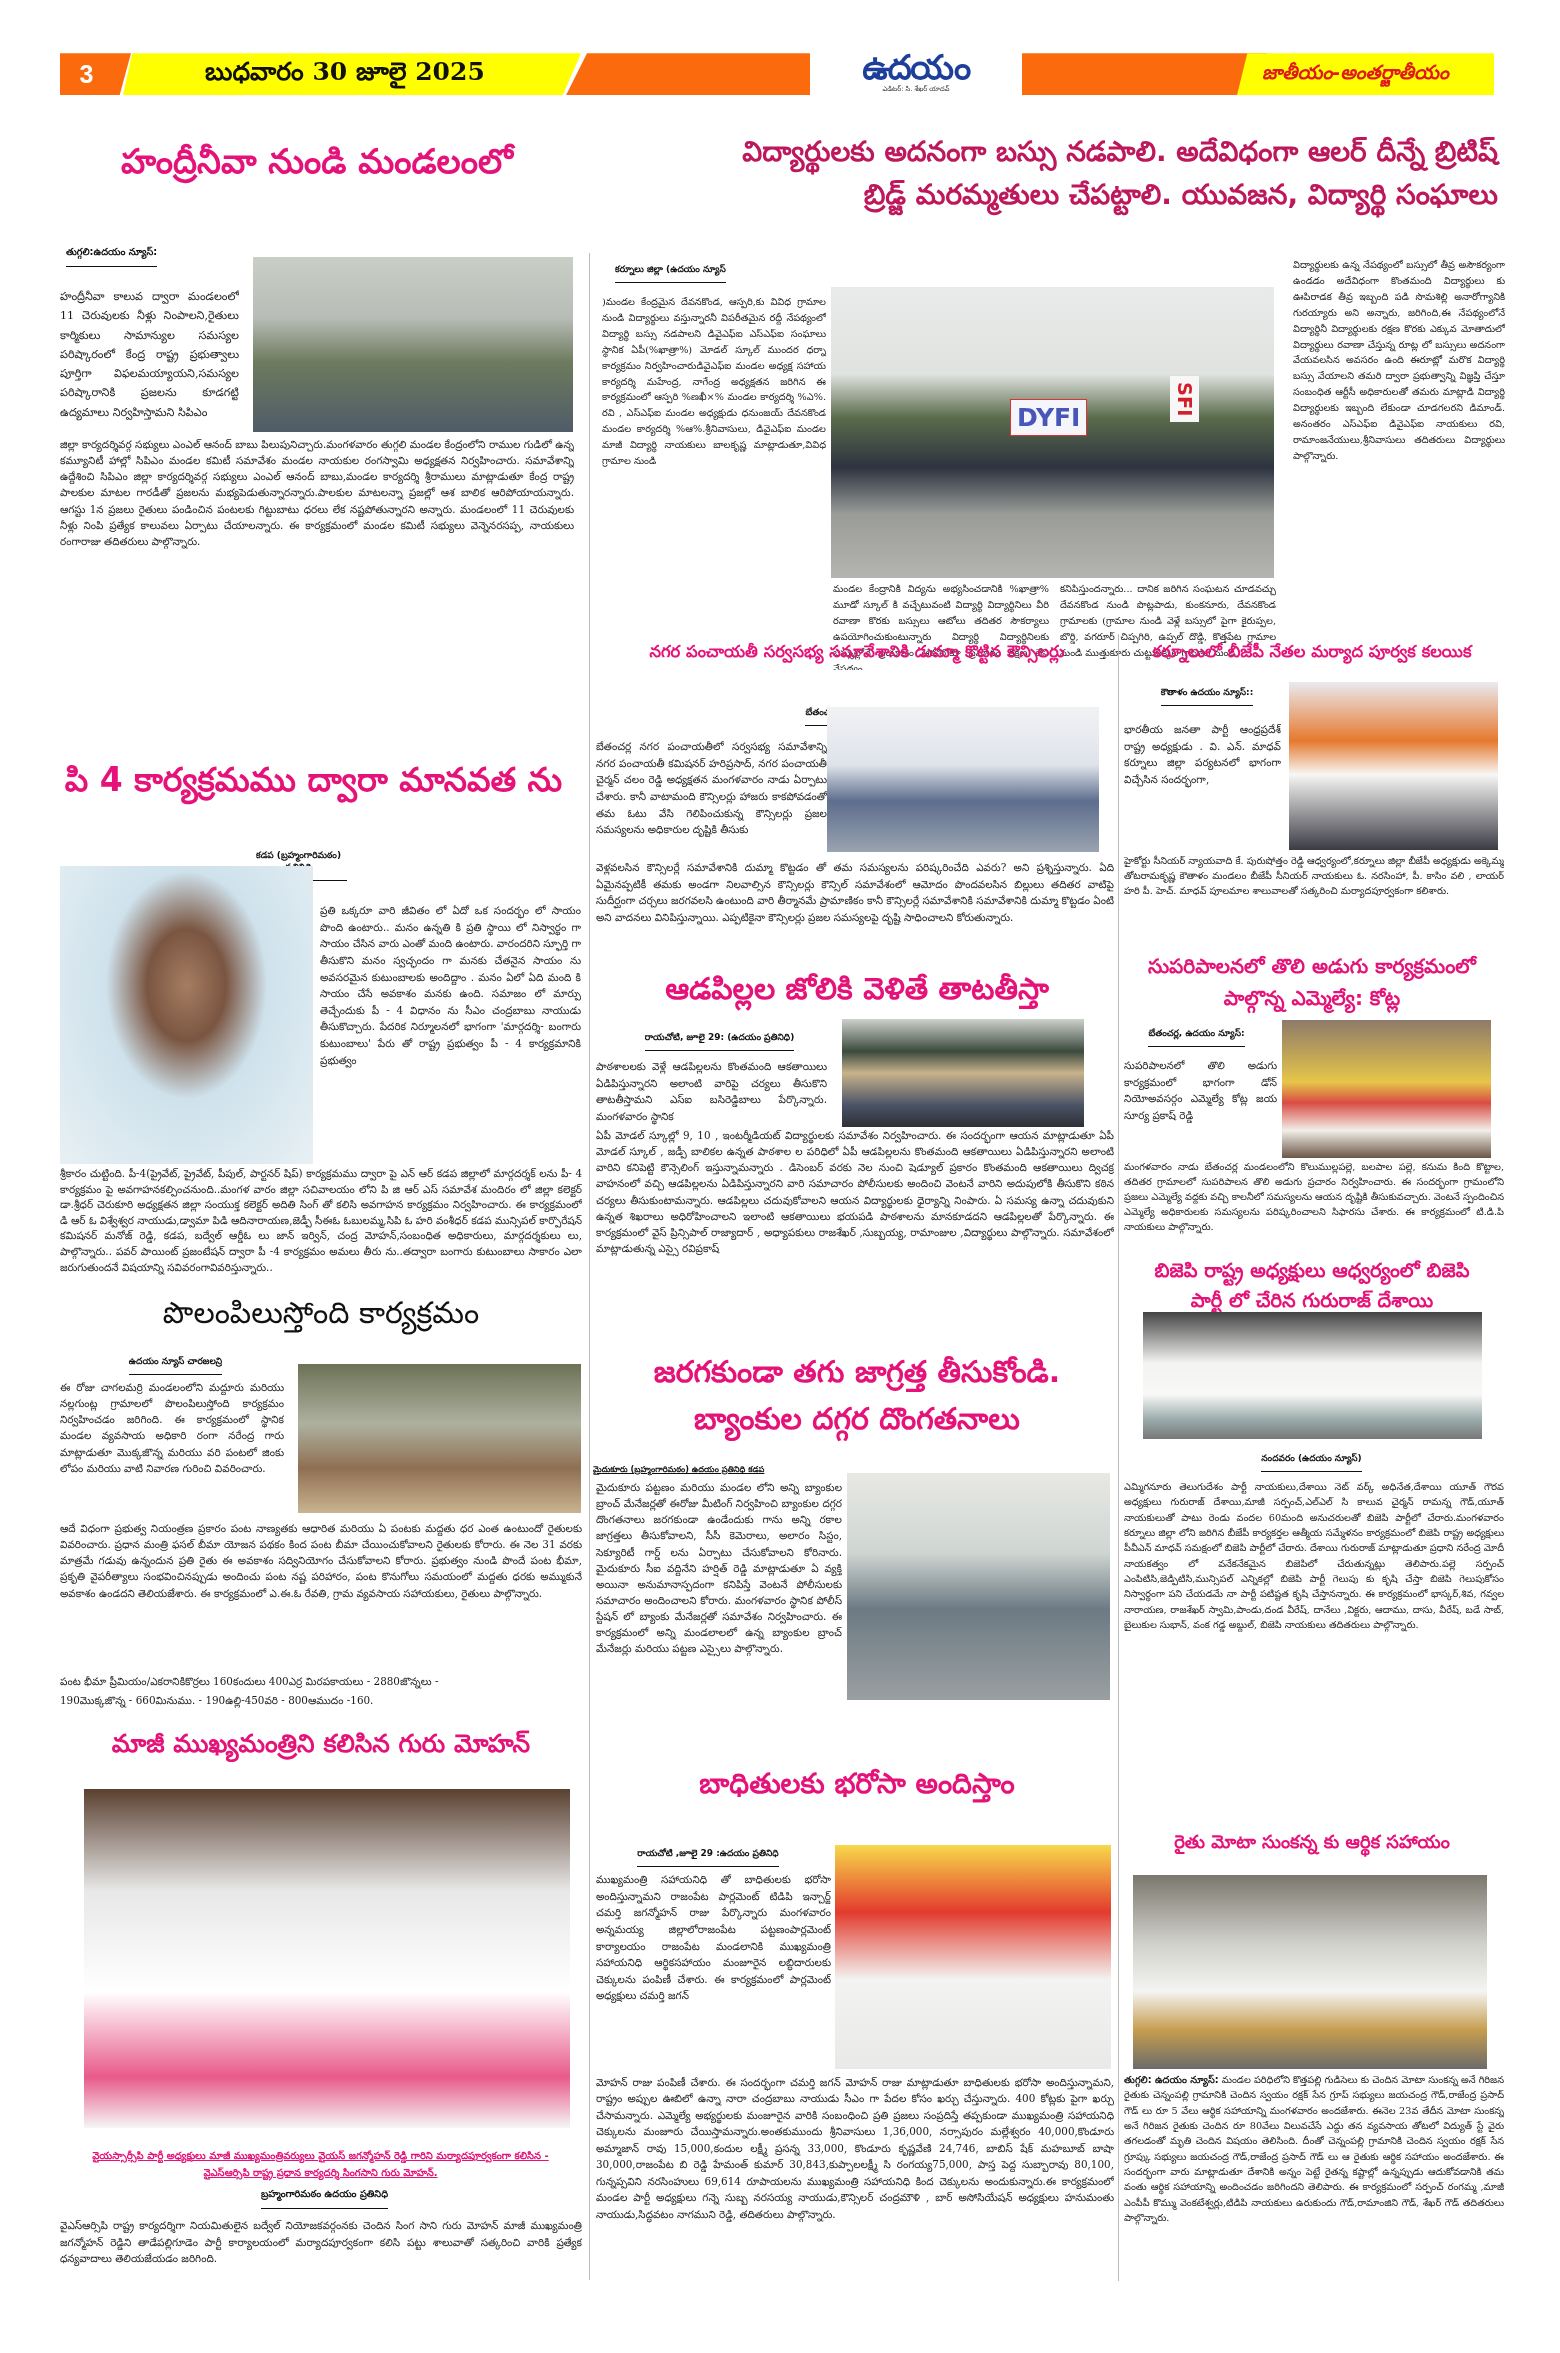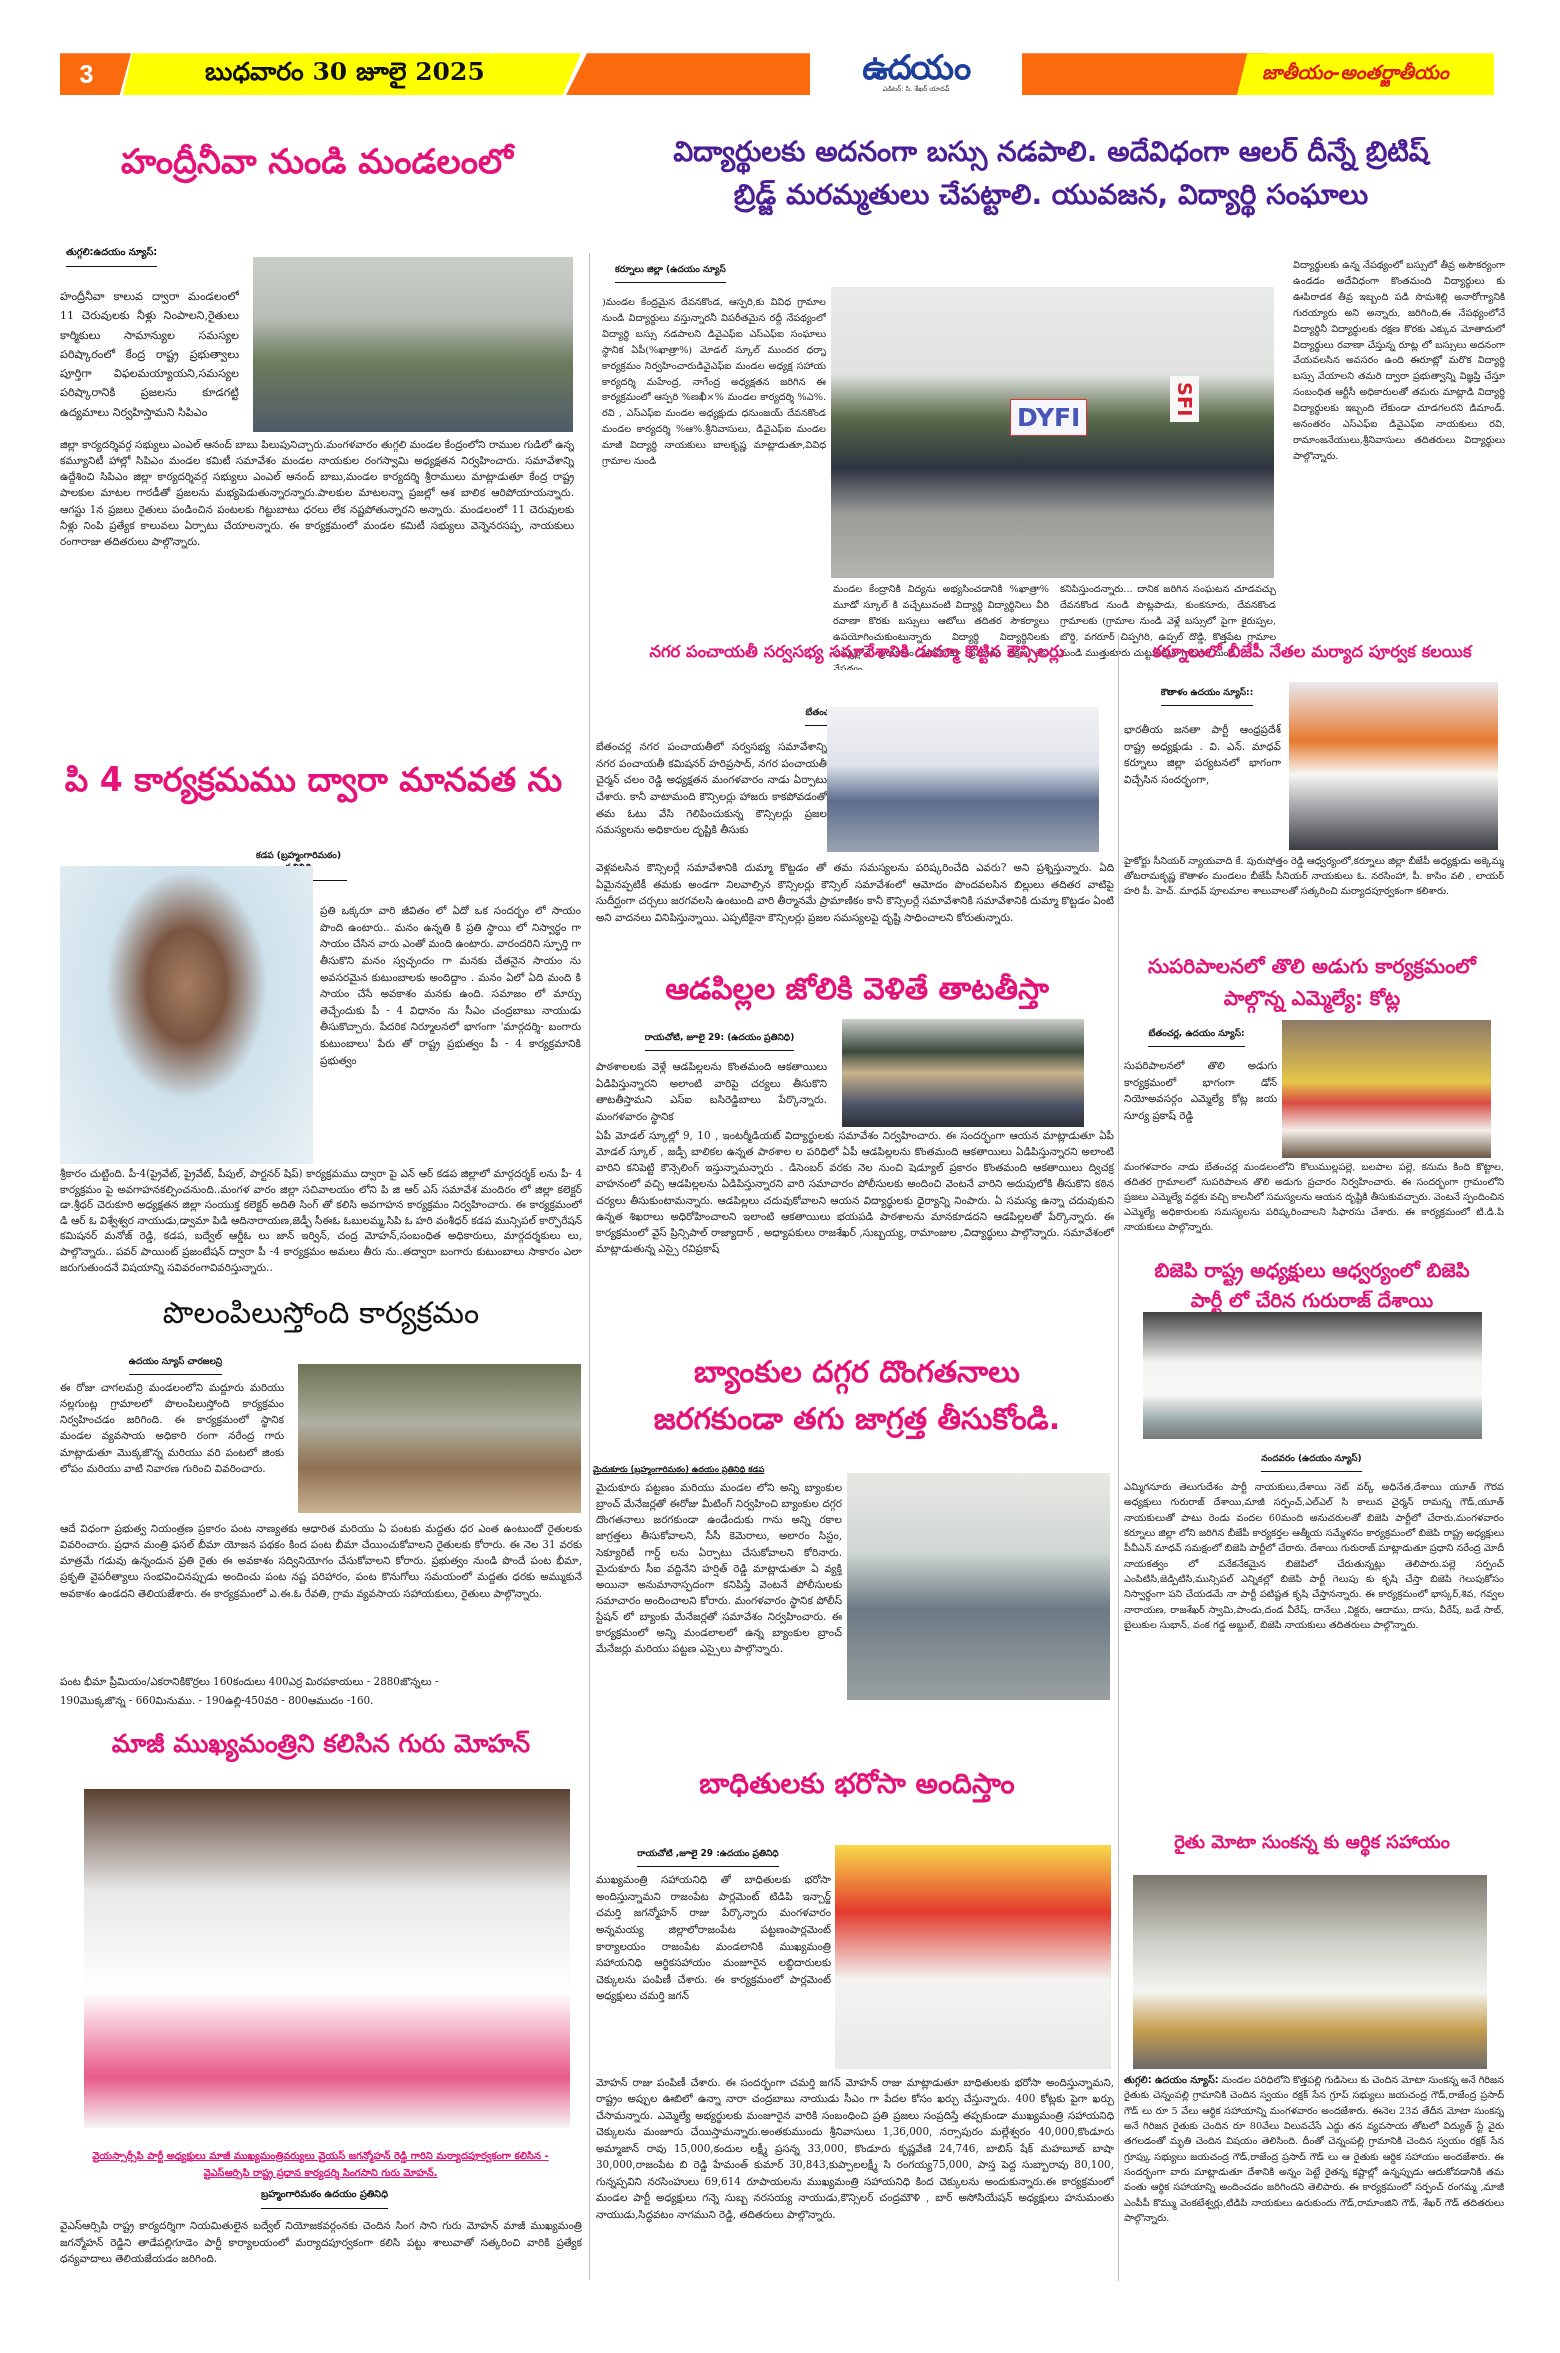--- a/index.html
+++ b/index.html
@@ -20,21 +20,21 @@
              display:flex; flex-direction:column; align-items:center; justify-content:center; }
   .mh-logo .logo-text { font: bold 34px "DejaVu Sans", sans-serif; color: #1d3f9a; letter-spacing: -1.5px; line-height: 1; }
   .mh-logo .logo-sub { font-size: 6.7px; color: #333; margin-top: 1.5px; }
   .mh-section { position: absolute; left: 1237px; top: 2.2px; width: 257px; height: 42px; background: #ffff00;
                 clip-path: polygon(4% 0, 100% 0, 100% 100%, 0 100%);
                 font: bold 19.4px "DejaVu Sans", sans-serif; color: #e0191a; display:flex; align-items:center; padding-left: 25px; font-style: italic; }
 
   
   .block { position: absolute; }
   .head-pink { color: #e5127a; font-weight: bold; text-align: center; line-height: 1.3; font-family: "DejaVu Sans", sans-serif; }
-  .head-blue { color: #4c1d95; font-weight: bold; text-align: center; line-height: 1.55; font-family: "DejaVu Sans", sans-serif; }
+  .head-blue { color: #be185d; font-weight: bold; text-align: right; line-height: 1.55; font-family: "DejaVu Sans", sans-serif; }
   .head-black { color: #111; font-weight: bold; text-align: center; font-family: "DejaVu Sans", sans-serif; }
   .dateline { font: bold 9.7px "DejaVu Sans", sans-serif; display: inline-block; border-bottom: 1.5px solid #111; padding-bottom: 6px; }
   .body { font: 11.2px/1.72 "DejaVu Serif", serif; text-align: justify; color: #1a1a1a; }
   .photo { position: absolute; overflow: hidden; }
 
   
   .ph-meeting { background: linear-gradient(180deg,#c9cfc7 0%,#b7bcb6 35%,#6d7b5e 60%,#4f5b68 100%); }
   .ph-protest { background: linear-gradient(180deg,#e8ebe9 0%,#dfe2df 30%,#5a6b4b 45%,#2d3340 62%,#9a9c98 78%,#b4b4b0 100%); }
   .ph-portrait { background: radial-gradient(ellipse at 50% 40%,#a57d61 0%,#7a5541 22%,#cfe2ec 45%,#e8f0f4 100%); }
   .ph-field { background: linear-gradient(180deg,#6c7255 0%,#aeb1a0 40%,#8f6f52 70%,#c9b491 100%); }
@@ -145,22 +145,22 @@
 
 <div class="block head-pink" data-name="headline-adapillala" style="left:596px; top:969px; width:522px; font-size:30px;">ఆడపిల్లల జోలికి వెళితే తాటతీస్తా</div>
 <div class="block" data-name="dateline" style="left:619px; top:1029px; width:201px; text-align:center;">
   <span class="dateline" style="font-size:9px;">రాయచోటి, జూలై 29: (ఉదయం ప్రతినిధి)</span>
 </div>
 <div class="block body" data-name="article-body-side" style="left:596px; top:1058px; width:231px; height:67px; overflow:hidden; font-size:10.4px; line-height:1.6;">పాఠశాలలకు వెళ్లే ఆడపిల్లలను కొంతమంది ఆకతాయిలు ఏడిపిస్తున్నారని అలాంటి వారిపై చర్యలు తీసుకొని తాటతీస్తామని ఎస్ఐ బసిరెడ్డిబాలు పేర్కొన్నారు. మంగళవారం స్థానిక</div>
 <div class="photo ph-police" data-name="photo-police-school" style="left:842px; top:1019px; width:242px; height:108px;"></div>
 <div class="block body" data-name="article-body" style="left:596px; top:1127px; width:518px; height:183px; overflow:hidden; font-size:10.4px; line-height:1.55;">ఏపీ మోడల్ స్కూల్లో 9, 10 , ఇంటర్మీడియట్ విద్యార్థులకు సమావేశం నిర్వహించారు. ఈ సందర్భంగా ఆయన మాట్లాడుతూ ఏపీ మోడల్ స్కూల్ , జడ్పీ బాలికల ఉన్నత పాఠశాల ల పరిధిలో ఏపీ ఆడపిల్లలను కొంతమంది ఆకతాయిలు ఏడిపిస్తున్నారని అలాంటి వారిని కనిపెట్టి కౌన్సెలింగ్ ఇస్తున్నామన్నారు . డిసెంబర్ వరకు నెల నుంచి షెడ్యూల్ ప్రకారం కొంతమంది ఆకతాయిలు ద్విచక్ర వాహనంలో వచ్చి ఆడపిల్లలను ఏడిపిస్తున్నారని వారి సమాచారం పోలీసులకు అందించి వెంటనే వారిని అదుపులోకి తీసుకొని కఠిన చర్యలు తీసుకుంటామన్నారు. ఆడపిల్లలు చదువుకోవాలని ఆయన విద్యార్థులకు ధైర్యాన్ని నింపారు. ఏ సమస్య ఉన్నా చదువుకుని ఉన్నత శిఖరాలు అధిరోహించాలని ఇలాంటి ఆకతాయిలు భయపడి పాఠశాలను మానకూడదని ఆడపిల్లలతో పేర్కొన్నారు. ఈ కార్యక్రమంలో వైస్ ప్రిన్సిపాల్ రాజ్యాదార్ , అధ్యాపకులు రాజశేఖర్ ,సుబ్బయ్య, రామాంజుల ,విద్యార్థులు పాల్గొన్నారు. సమావేశంలో మాట్లాడుతున్న ఎస్సై రవిప్రకాష్</div>
 
 <div class="block head-pink" data-name="headline-banks" style="left:596px; top:1349px; width:522px; font-size:30px; line-height:1.55;">
+  <div>జరగకుండా తగు జాగ్రత్త తీసుకోండి.</div>
   <div>బ్యాంకుల దగ్గర దొంగతనాలు</div>
-  <div>జరగకుండా తగు జాగ్రత్త తీసుకోండి.</div>
 </div>
 <div class="block" data-name="dateline" style="left:593px; top:1461px; width:253px;">
   <span style="font:bold 8.2px 'DejaVu Sans',sans-serif; text-decoration:underline;">మైదుకూరు (బ్రహ్మంగారిమఠం) ఉదయం ప్రతినిధి కడప</span>
 </div>
 <div class="block body" data-name="article-body" style="left:596px; top:1479px; width:246px; height:231px; overflow:hidden; font-size:10.4px; line-height:1.55;">మైదుకూరు పట్టణం మరియు మండల లోని అన్ని బ్యాంకుల బ్రాంచ్ మేనేజర్లతో ఈరోజు మీటింగ్ నిర్వహించి బ్యాంకుల దగ్గర దొంగతనాలు జరగకుండా ఉండేందుకు గాను అన్ని రకాల జాగ్రత్తలు తీసుకోవాలని, సీసీ కెమెరాలు, అలారం సిస్టం, సెక్యూరిటీ గార్డ్ లను ఏర్పాటు చేసుకోవాలని కోరినారు. మైదుకూరు సీఐ వద్దినేని హర్షిత్ రెడ్డి మాట్లాడుతూ ఏ వ్యక్తి అయినా అనుమానాస్పదంగా కనిపిస్తే వెంటనే పోలీసులకు సమాచారం అందించాలని కోరారు. మంగళవారం స్థానిక పోలీస్ స్టేషన్ లో బ్యాంకు మేనేజర్లతో సమావేశం నిర్వహించారు. ఈ కార్యక్రమంలో అన్ని మండలాలలో ఉన్న బ్యాంకుల బ్రాంచ్ మేనేజర్లు మరియు పట్టణ ఎస్సైలు పాల్గొన్నారు.</div>
 <div class="photo ph-bank" data-name="photo-bank-meeting" style="left:847px; top:1473px; width:263px; height:227px;"></div>
 
 <div class="block head-pink" data-name="headline-bharosa" style="left:596px; top:1766px; width:522px; font-size:28px;">బాధితులకు భరోసా అందిస్తాం</div>
 <div class="block" data-name="dateline" style="left:596px; top:1845px; width:224px; text-align:center;">
   <span class="dateline" style="font-size:9px;">రాయచోటి ,జూలై 29 :ఉదయం ప్రతినిధి</span>

